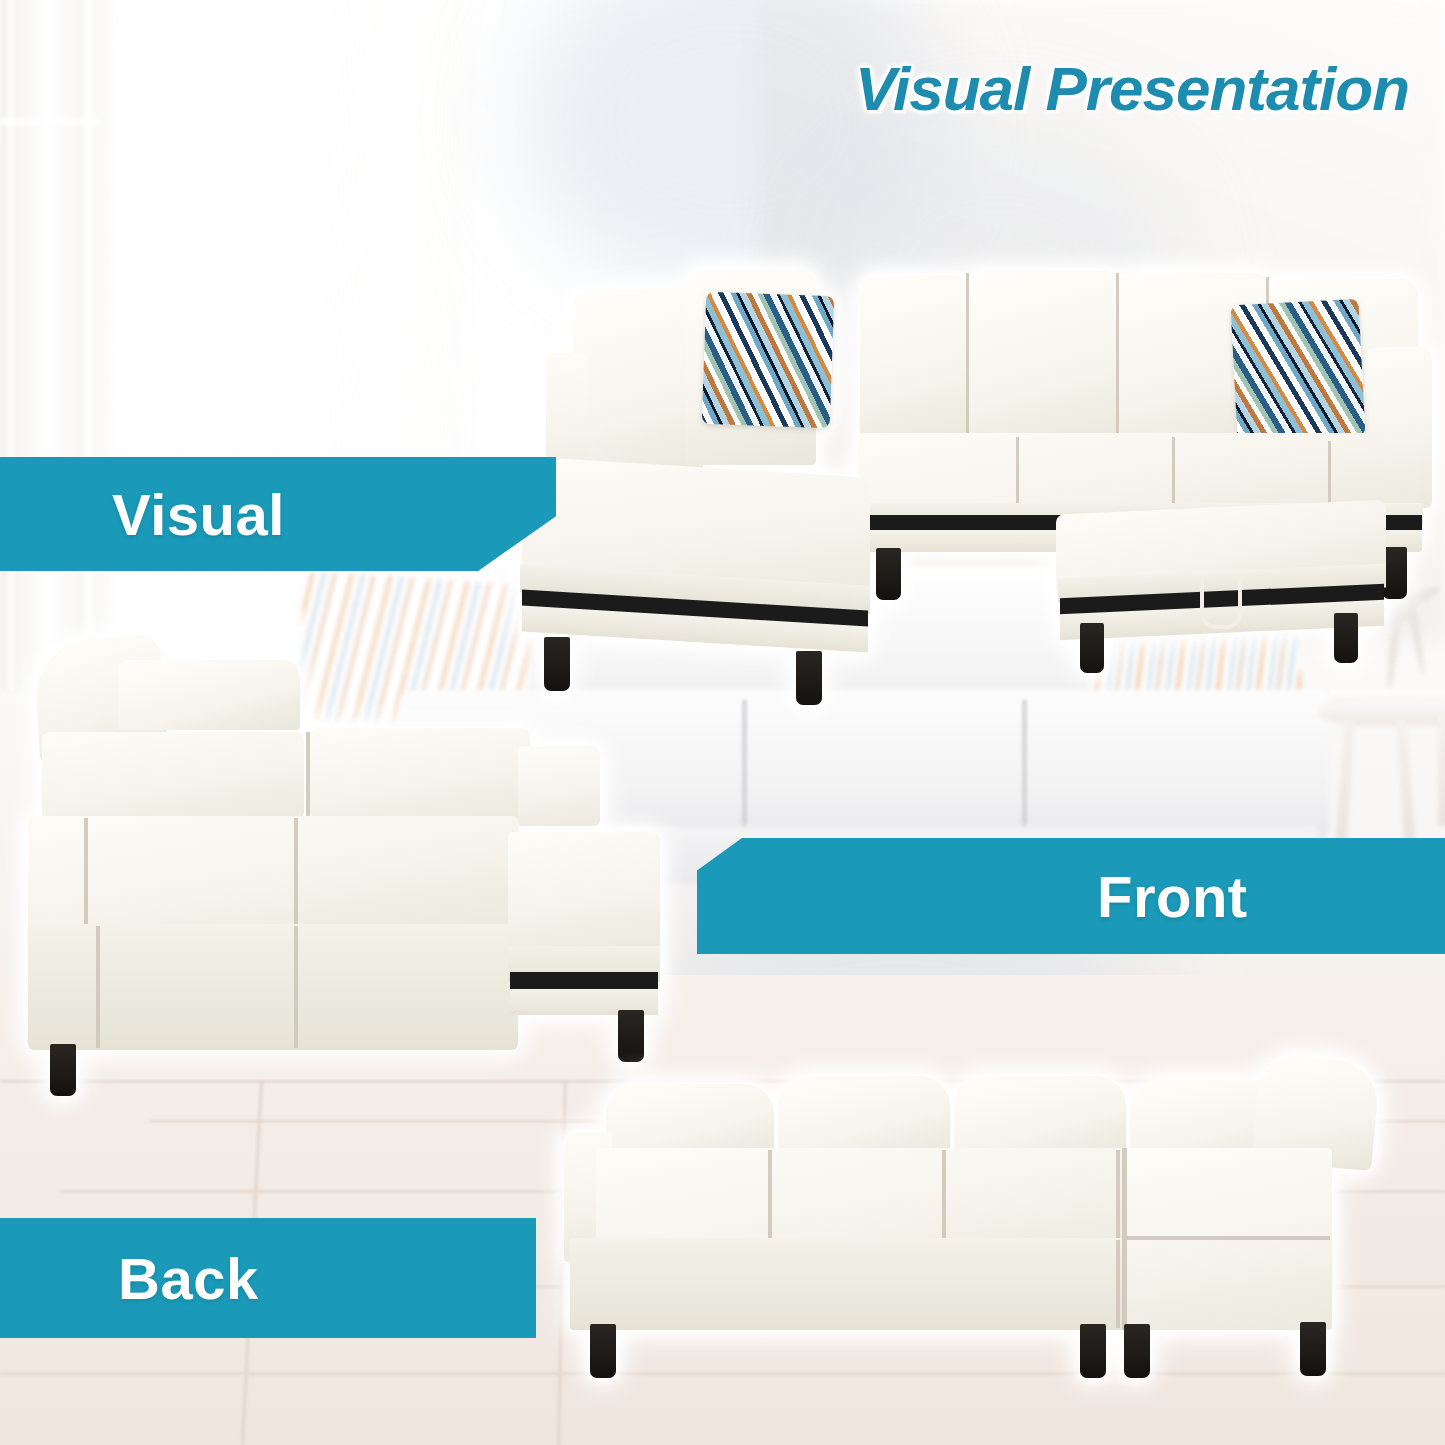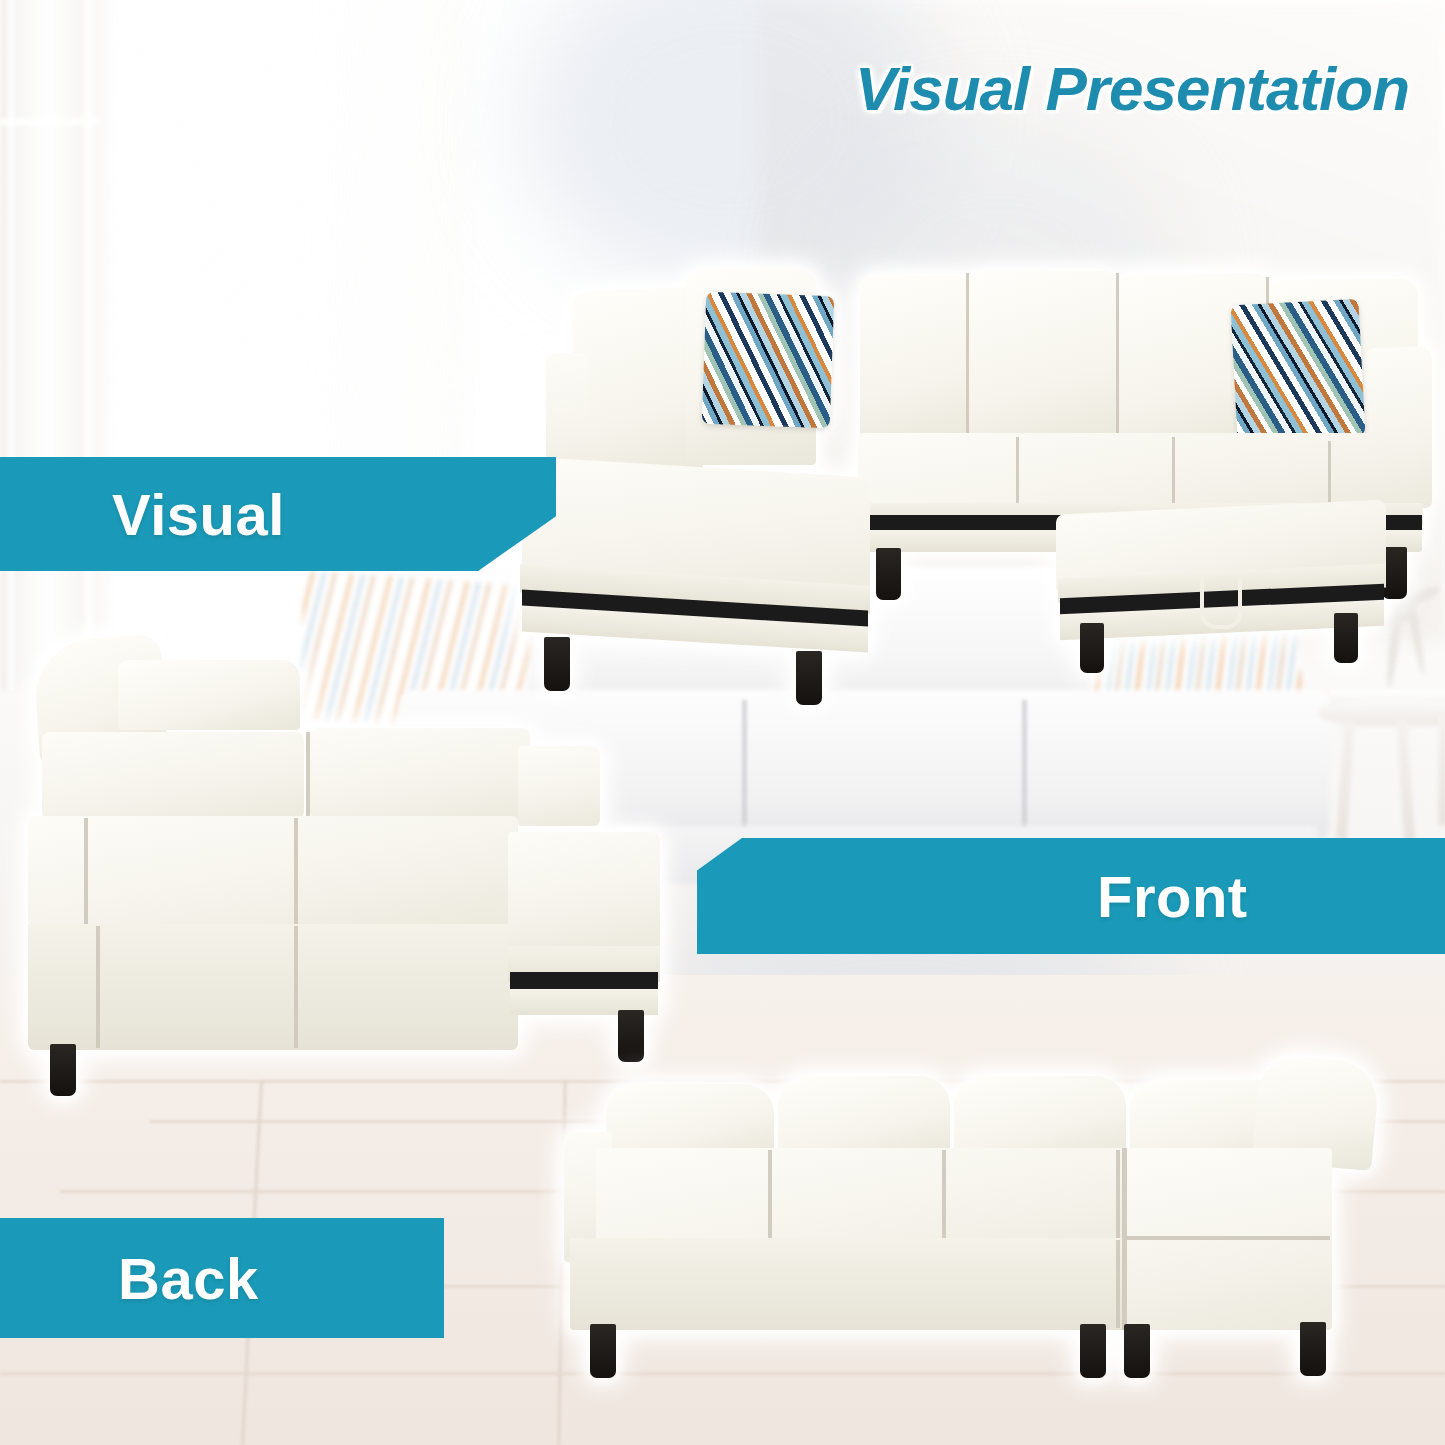--- a/index.html
+++ b/index.html
@@ -380,21 +380,21 @@
               padding-left:112px;box-sizing:border-box;font-size:58px;">
     <span>Visual</span>
   </div>
 
   <div class="bar" style="left:697px;top:838px;width:748px;height:116px;background:#1a9ab8;
               clip-path:polygon(6% 0, 100% 0, 100% 100%, 0 100%, 0 28%);
               padding-left:400px;box-sizing:border-box;font-size:58px;">
     <span>Front</span>
   </div>
 
-  <div class="bar" style="left:0px;top:1218px;width:444px;height:120px;background:#1a9ab8;
+  <div class="bar" style="left:0px;top:1218px;width:536px;height:120px;background:#1a9ab8;
               padding-left:118px;box-sizing:border-box;font-size:58px;">
     <span>Back</span>
   </div>
 
   <div class="headline">
     <span class="l">Visual Presentation</span>
   </div>
 
 </div>
 

